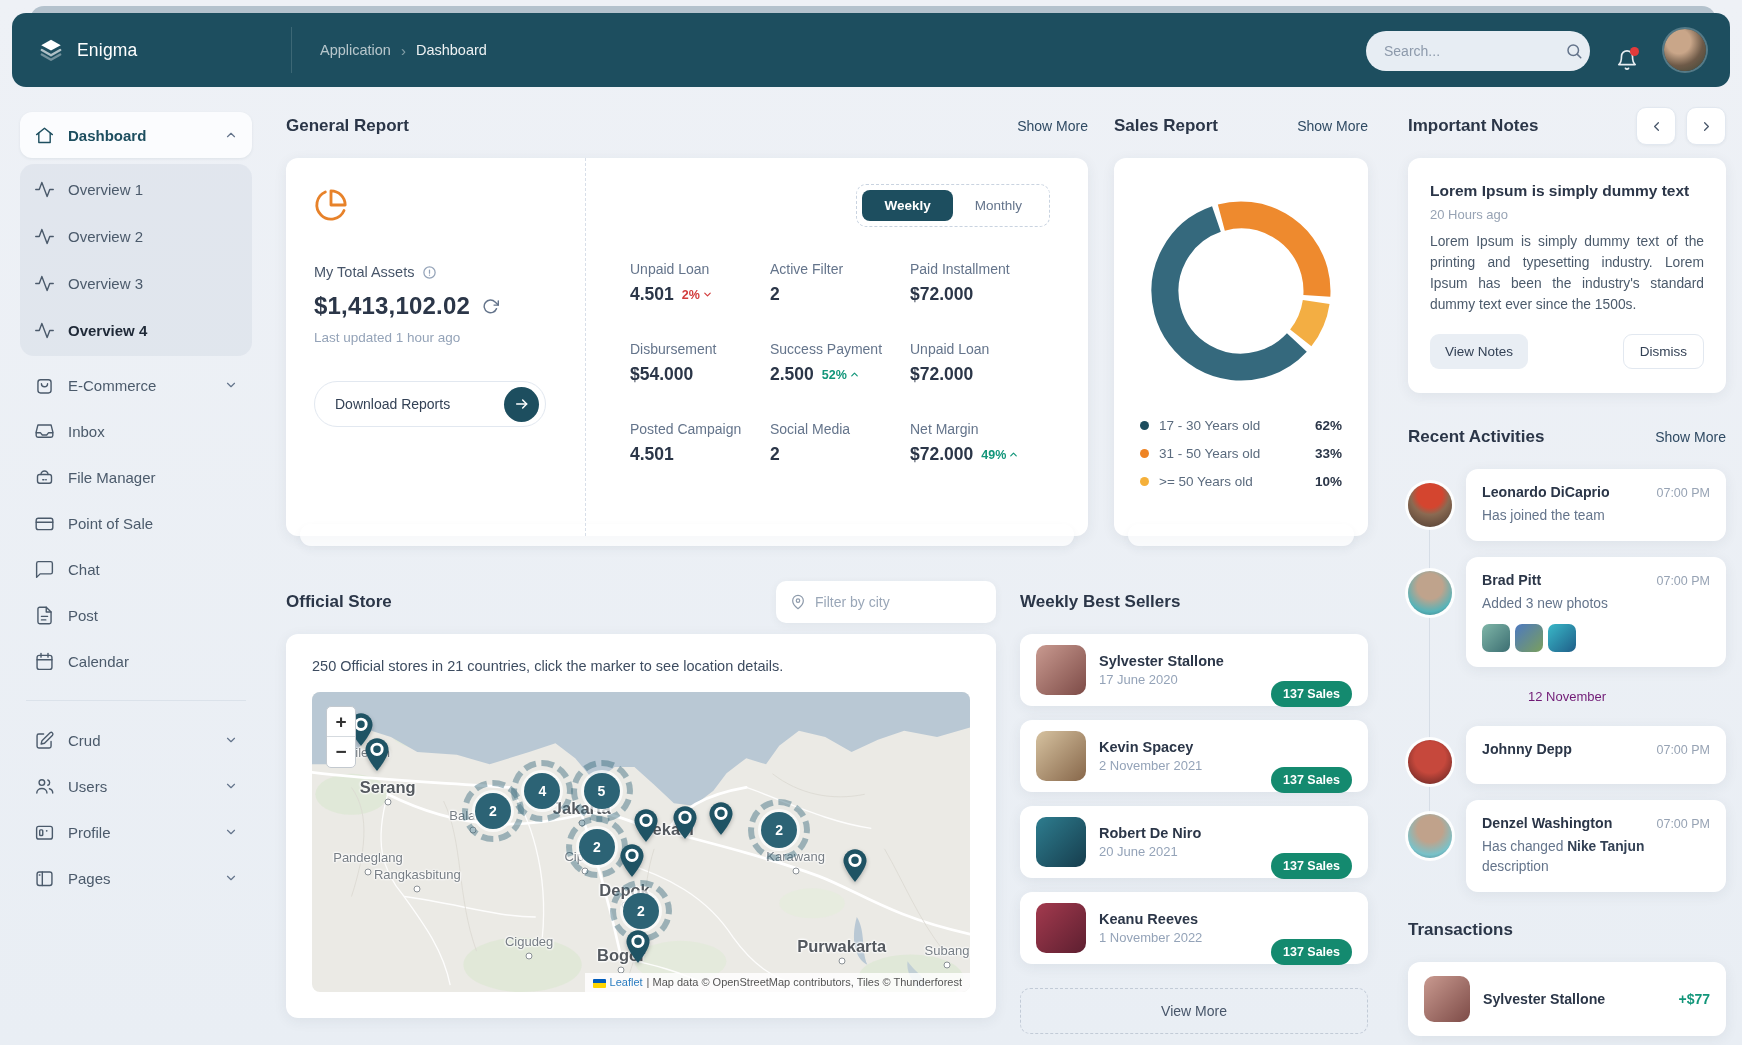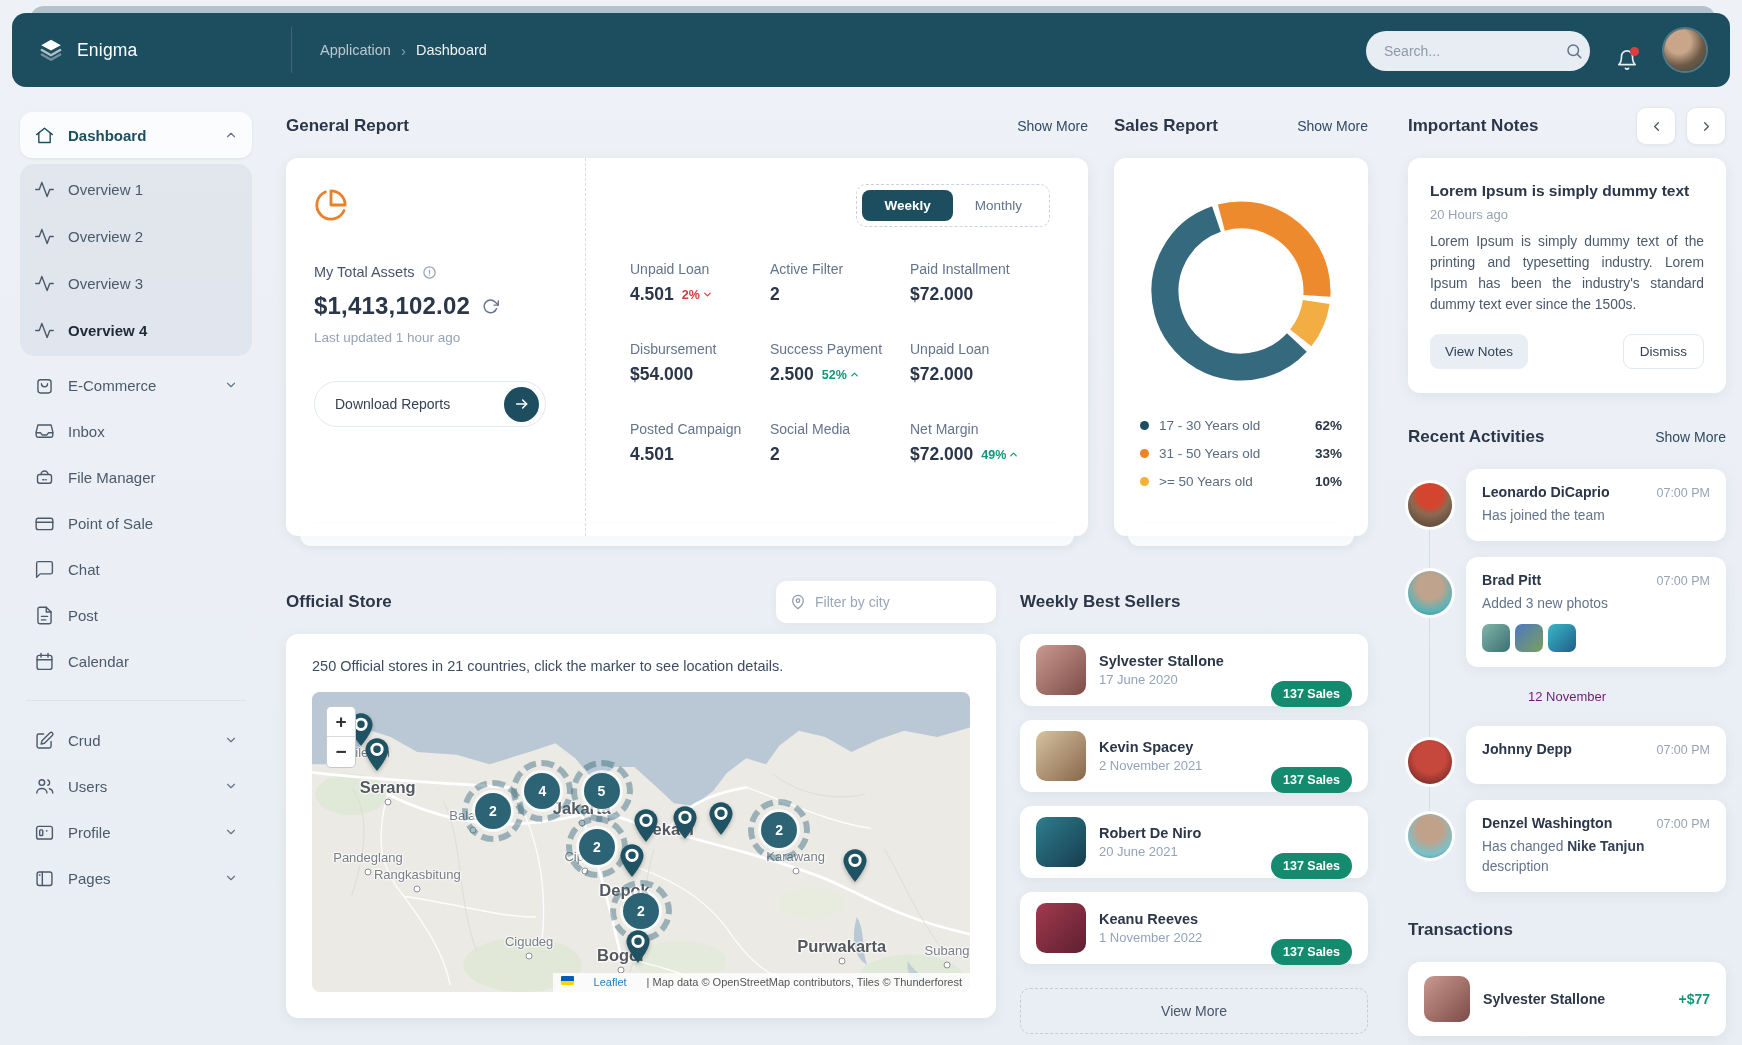--- a/index.html
+++ b/index.html
@@ -137,21 +137,21 @@
   .map-cluster::before { content:''; position:absolute; inset:-13px; border-radius:50%;
     border:6px dashed rgba(58,107,125,.45); }
   .map-pin { position:absolute; transform:translate(-50%,-94%); z-index:5; cursor:pointer;
     filter:drop-shadow(0 2px 2px rgba(0,0,0,.25)); }
   .map-zoom { position:absolute; left:14px; top:14px; width:30px; background:#fff;
     border:1px solid #c3c9cf; border-radius:5px; z-index:6; }
   .map-zoom .zb { height:30px; display:flex; align-items:center; justify-content:center;
     font-size:19px; font-weight:700; color:#333; cursor:pointer; }
   .map-zoom .zb:first-child { border-bottom:1px solid #d5dadf; }
   .map-attr { position:absolute; right:0; bottom:0; background:rgba(255,255,255,.82);
-    font-size:11px; color:#555; padding:3px 8px 4px; z-index:6; display:flex; align-items:flex-start; gap:20px; }
+    font-size:11px; color:#555; padding:3px 8px 4px; z-index:6; display:flex; align-items:flex-end; gap:4px; }
   .map-attr .lf { color:#2a7cc0; }
   .ua-flag { display:inline-block; width:13px; height:9px;
     background:linear-gradient(180deg,#005bbb 0 50%,#ffd500 50% 100%); border-radius:1px; }
 
   
   .seller-card { display:flex; align-items:center; padding:10px 16px; height:72px; margin-bottom:14px; }
   .seller-img { width:50px; height:50px; border-radius:10px; flex-shrink:0; }
   .seller-meta { margin-left:13px; flex:1; min-width:0; }
   .seller-name { font-size:14.5px; font-weight:700; color:#2b3648; }
   .seller-date { font-size:13px; color:#94a3b8; margin-top:3px; }

